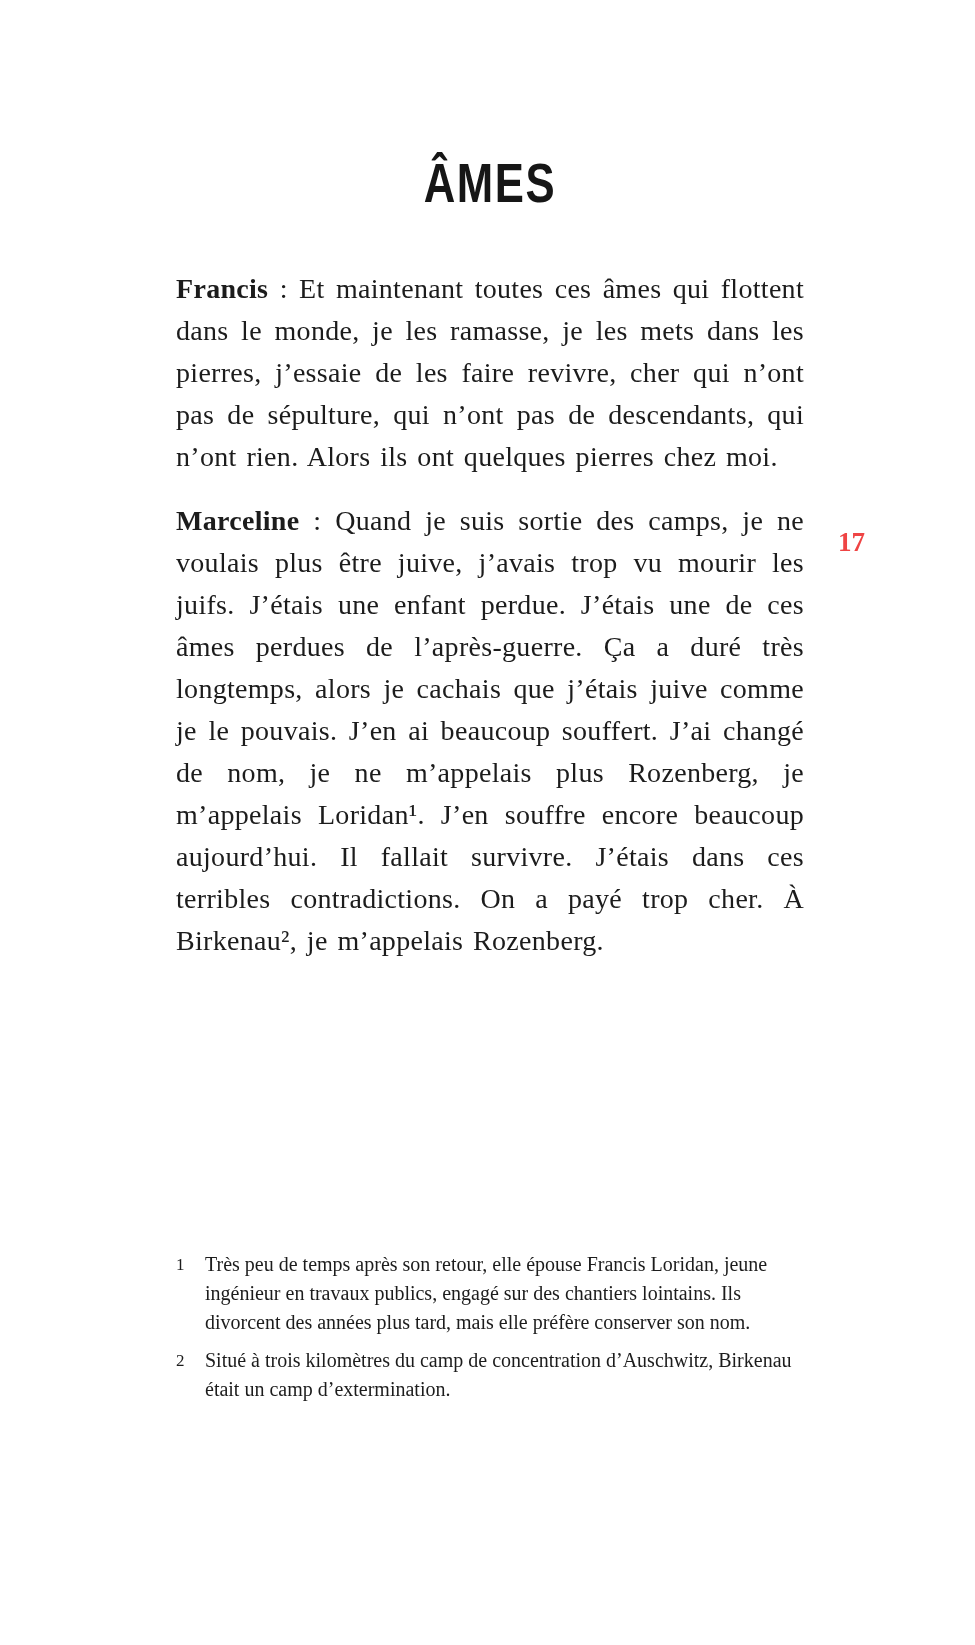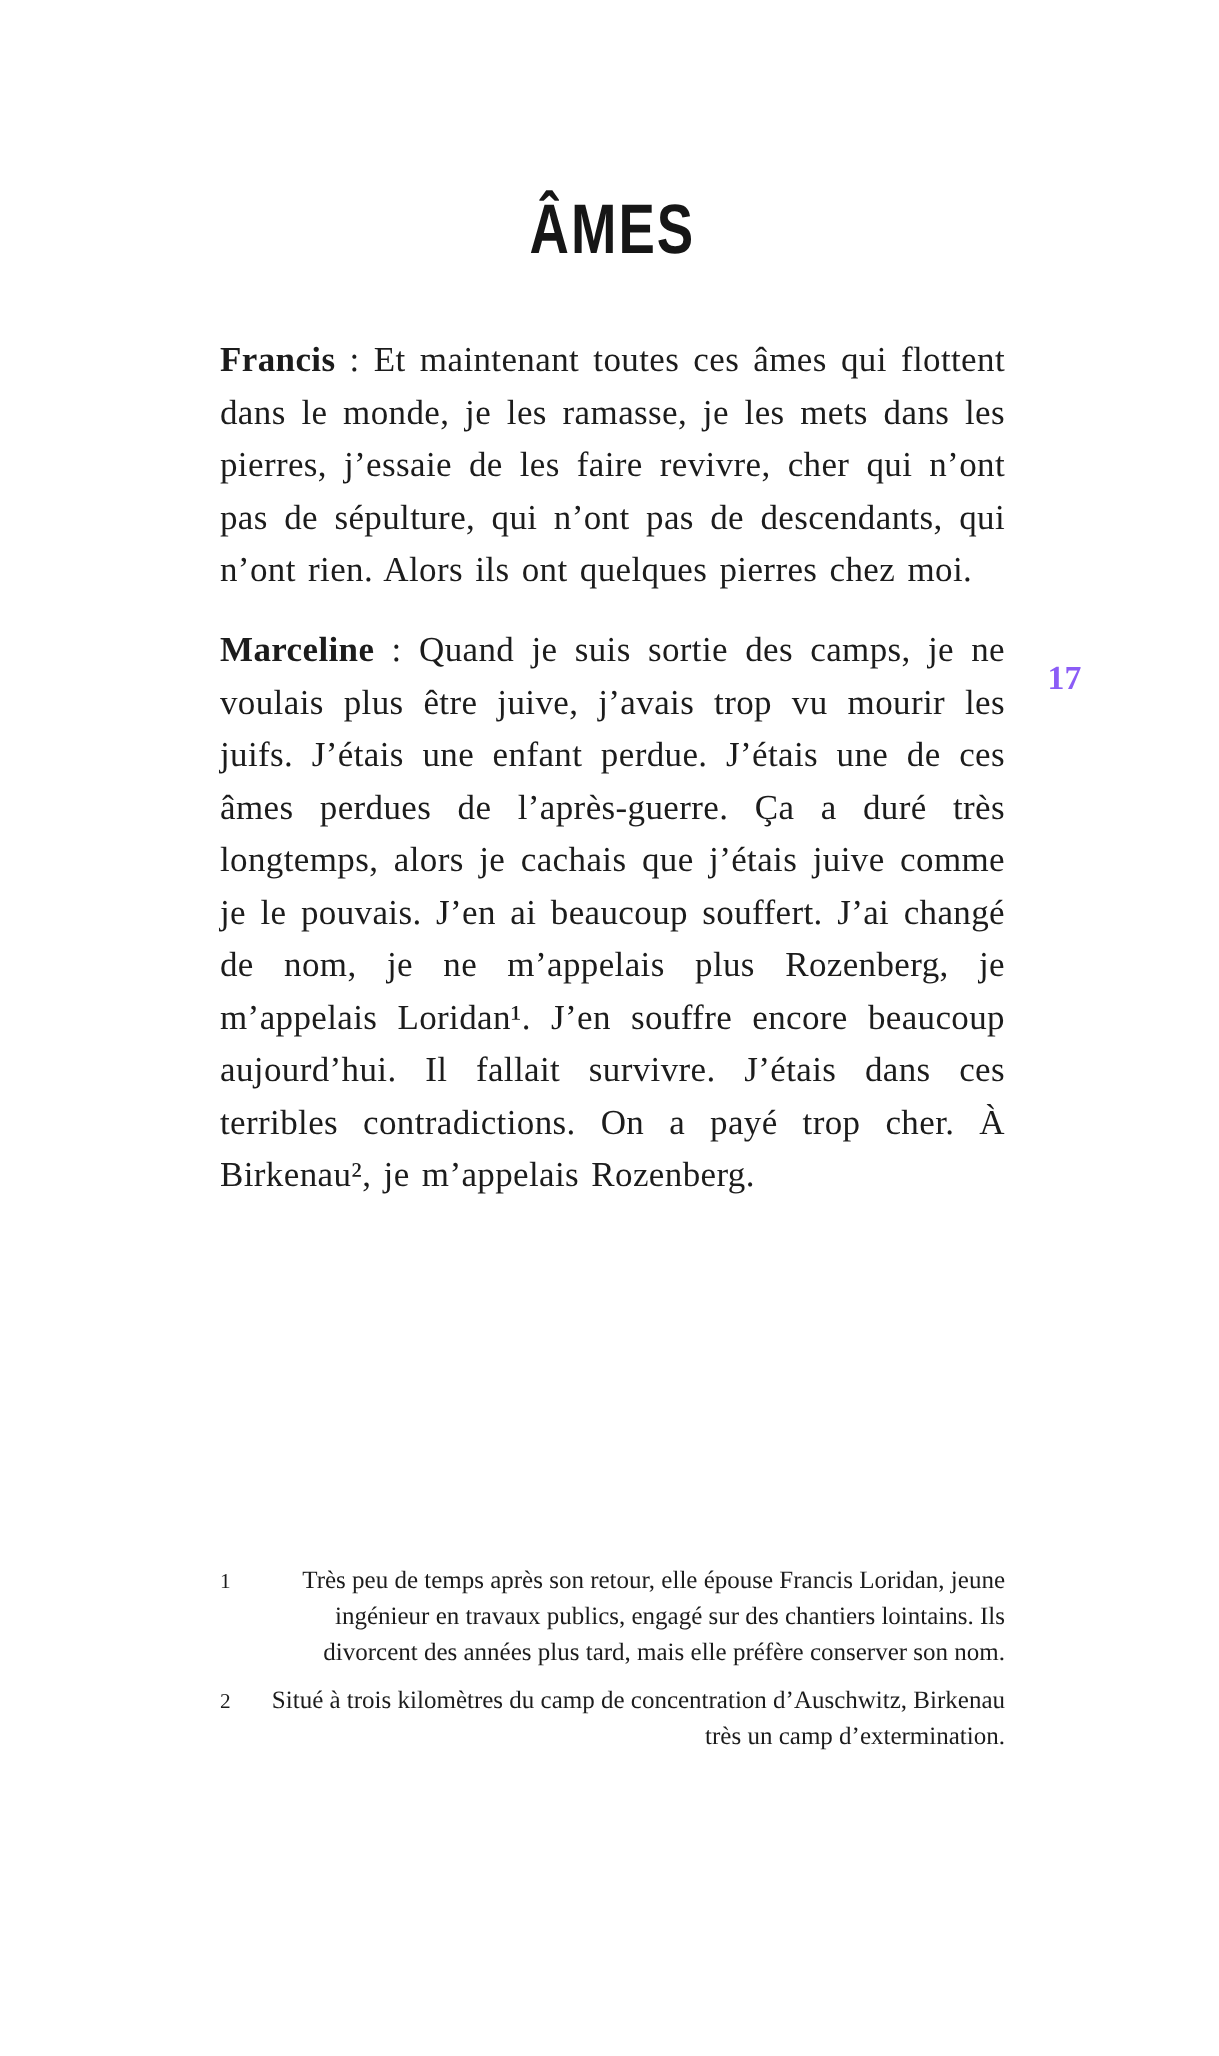--- a/index.html
+++ b/index.html
@@ -56,21 +56,21 @@
   }
   .speaker {
     font-weight: 700;
   }
   .page-number {
     position: absolute;
     left: 838px;
     top: 526px;
     font-size: 27px;
     font-weight: 700;
-    color: #8b5cf6;
+    color: #ef4444;
     line-height: 32px;
   }
   .footnotes {
     position: absolute;
     left: 176px;
     top: 1250px;
     width: 628px;
   }
   .footnote {
     display: flex;
@@ -81,21 +81,21 @@
   }
   .fn-num {
     flex: 0 0 29px;
     width: 29px;
     font-size: 17px;
     line-height: 29px;
     color: #1c1c1c;
   }
   .fn-text {
     flex: 1 1 auto;
-    text-align: right;
+    text-align: left;
   }
 </style>
 </head>
 <body>
 
 <div class="page">
 
   <div class="content">
 
     <h1 class="title"><span class="title-inner">ÂMES</span></h1>
@@ -110,18 +110,18 @@
 
   <div class="footnotes">
 
     <div class="footnote">
       <span class="fn-num">1</span>
       <span class="fn-text">Très peu de temps après son retour, elle épouse Francis Loridan, jeune ingénieur en travaux publics, engagé sur des chantiers lointains. Ils divorcent des années plus tard, mais elle préfère conserver son nom.</span>
     </div>
 
     <div class="footnote">
       <span class="fn-num">2</span>
-      <span class="fn-text">Situé à trois kilomètres du camp de concentration d’Auschwitz, Birkenau très un camp d’extermination.</span>
+      <span class="fn-text">Situé à trois kilomètres du camp de concentration d’Auschwitz, Birkenau était un camp d’extermination.</span>
     </div>
 
   </div>
 
 </div>
 
 </body></html>

